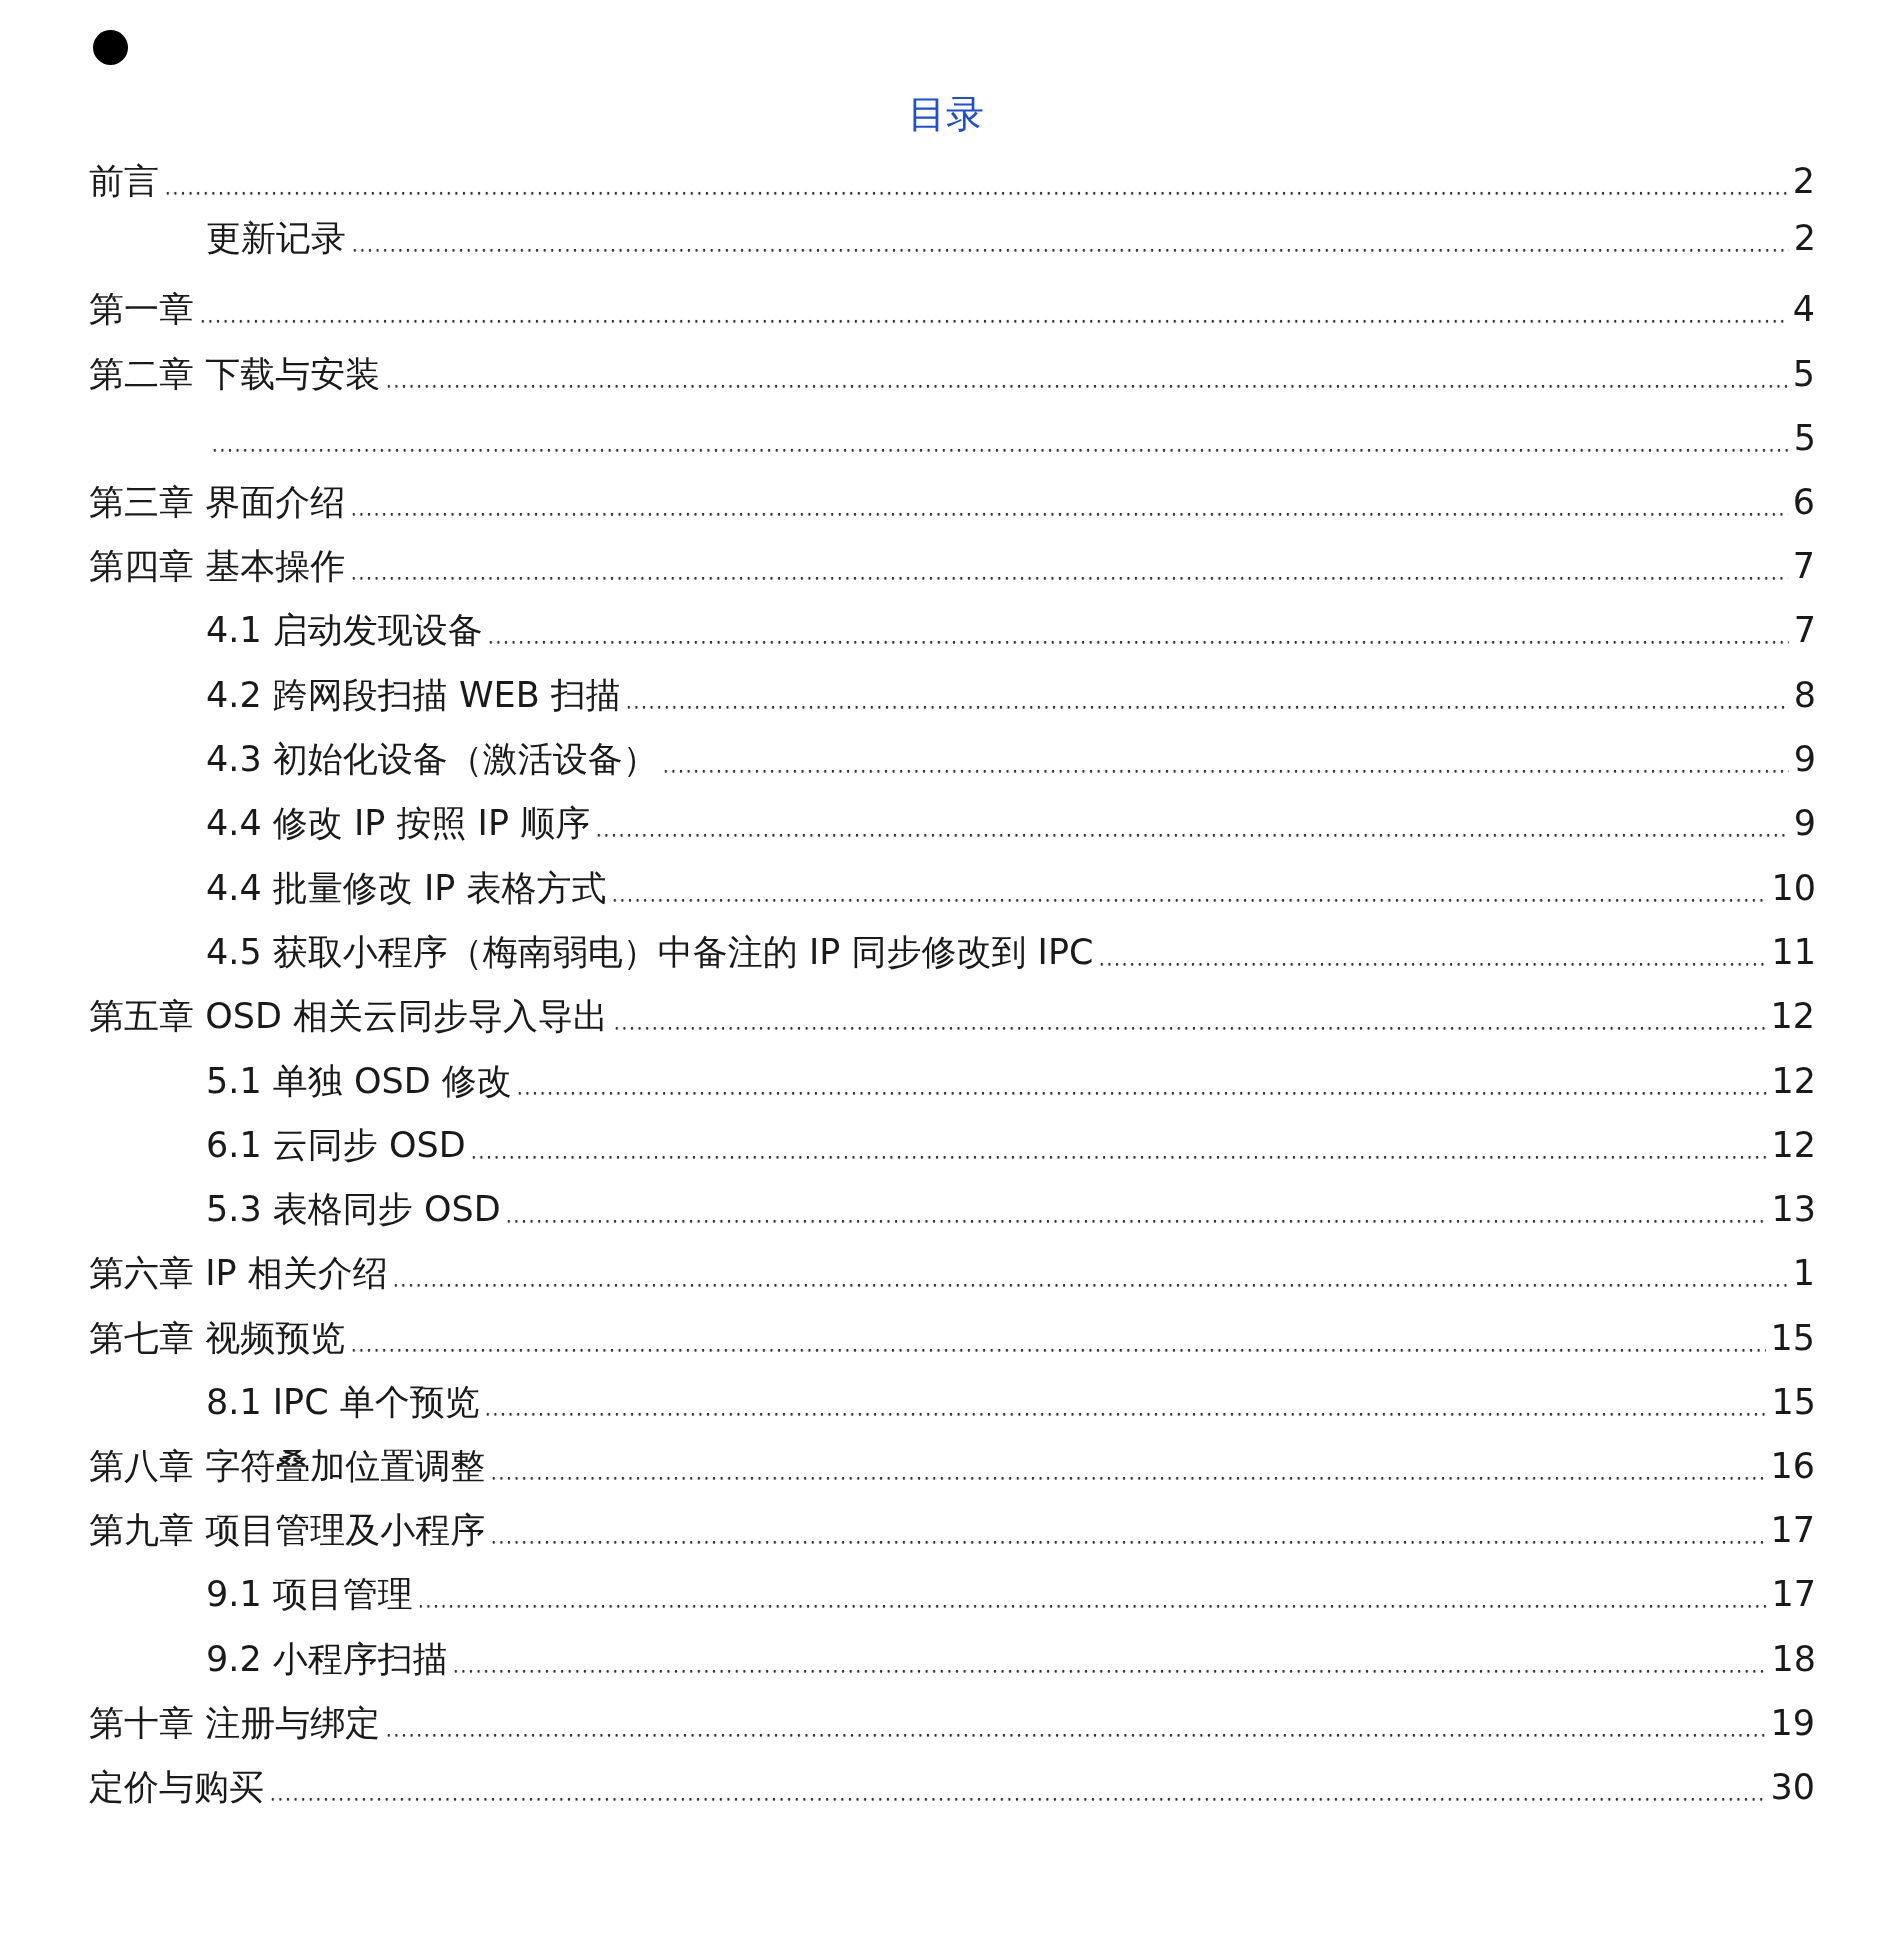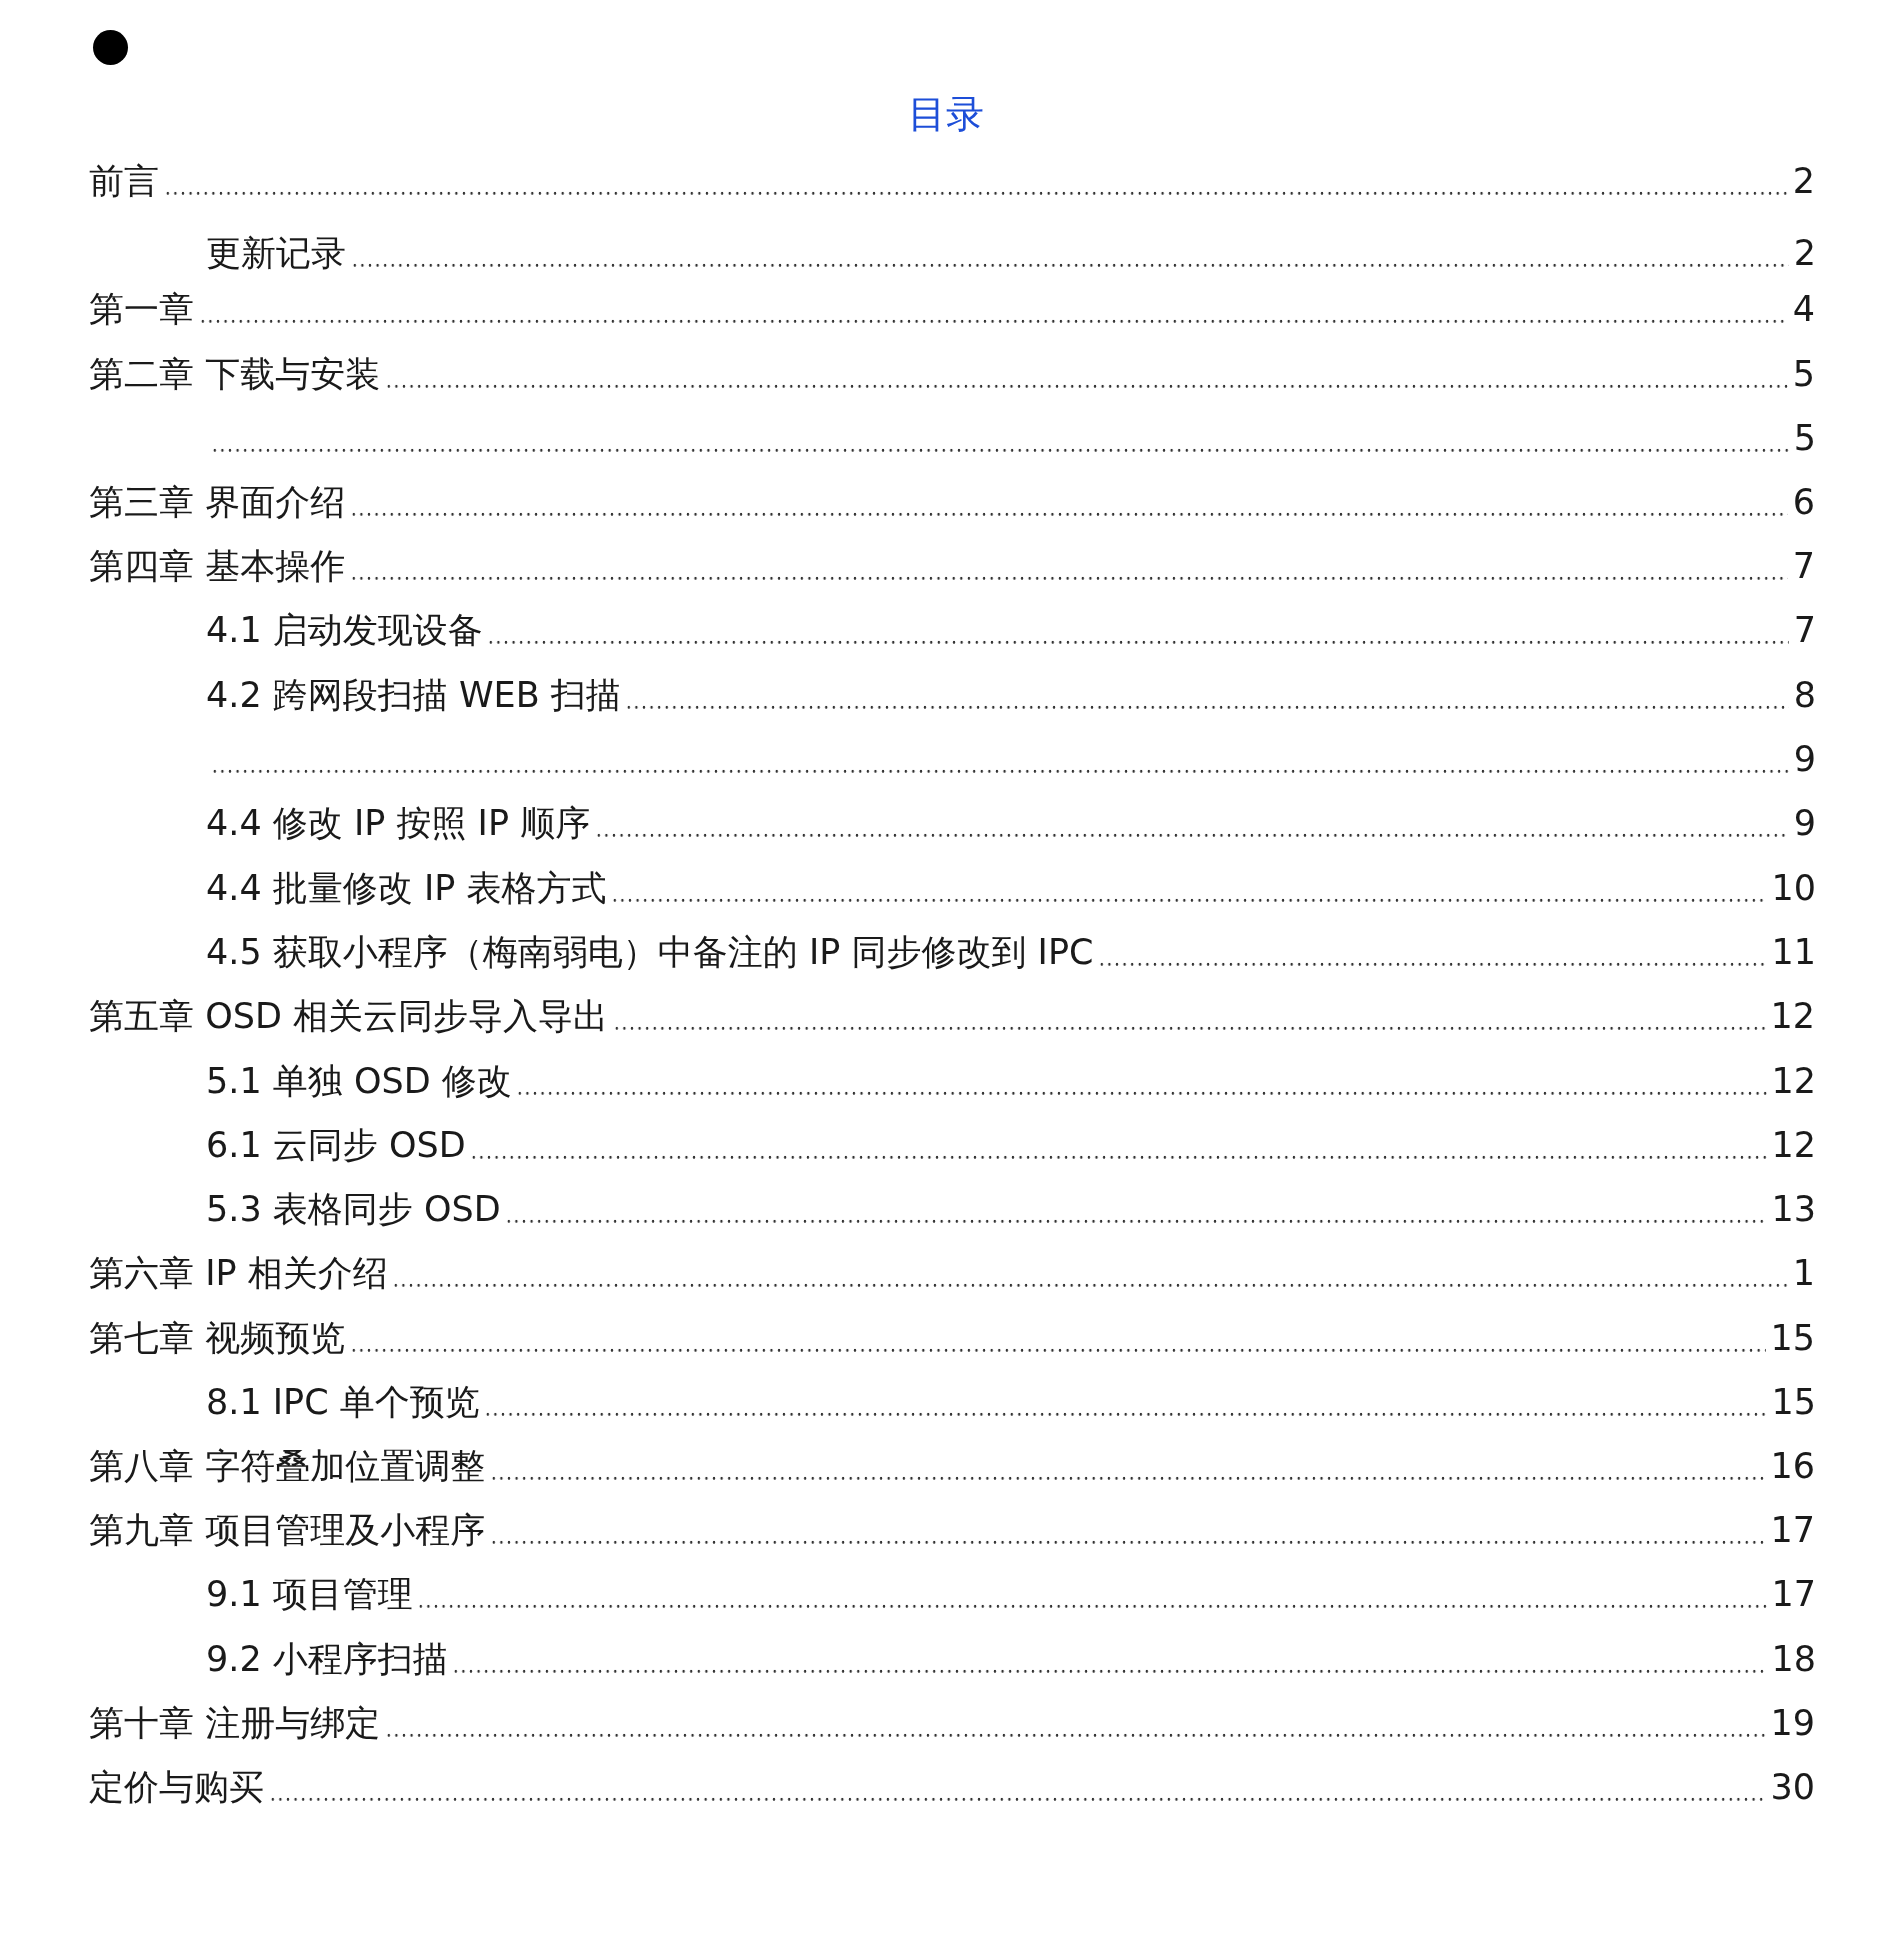--- a/index.html
+++ b/index.html
@@ -24,21 +24,21 @@
 
 <div class="bullet"></div>
 <div class="toc-title">目录</div>
 
 <div class="toc">
   <div class="row" style="top:157px">
       <span class="label">前言</span>
       <span class="leader"></span>
       <span class="page">2</span>
     </div>
-  <div class="row indent" style="top:229px">
+  <div class="row indent" style="top:214px">
       <span class="label">更新记录</span>
       <span class="leader"></span>
       <span class="page">2</span>
     </div>
   <div class="row" style="top:285px">
       <span class="label">第一章</span>
       <span class="leader"></span>
       <span class="page">4</span>
     </div>
   <div class="row" style="top:350px">
@@ -64,20 +64,21 @@
       <span class="label">4.1 启动发现设备</span>
       <span class="leader"></span>
       <span class="page">7</span>
     </div>
   <div class="row indent" style="top:671px">
       <span class="label">4.2 跨网段扫描 WEB 扫描</span>
       <span class="leader"></span>
       <span class="page">8</span>
     </div>
   <div class="row indent" style="top:735px">
+      <span class="label">4.3  初始化设备（激活设备）</span>
       <span class="leader"></span>
       <span class="page">9</span>
     </div>
   <div class="row indent" style="top:799px">
       <span class="label">4.4 修改 IP 按照 IP 顺序</span>
       <span class="leader"></span>
       <span class="page">9</span>
     </div>
   <div class="row indent" style="top:864px">
       <span class="label">4.4 批量修改 IP  表格方式</span>

